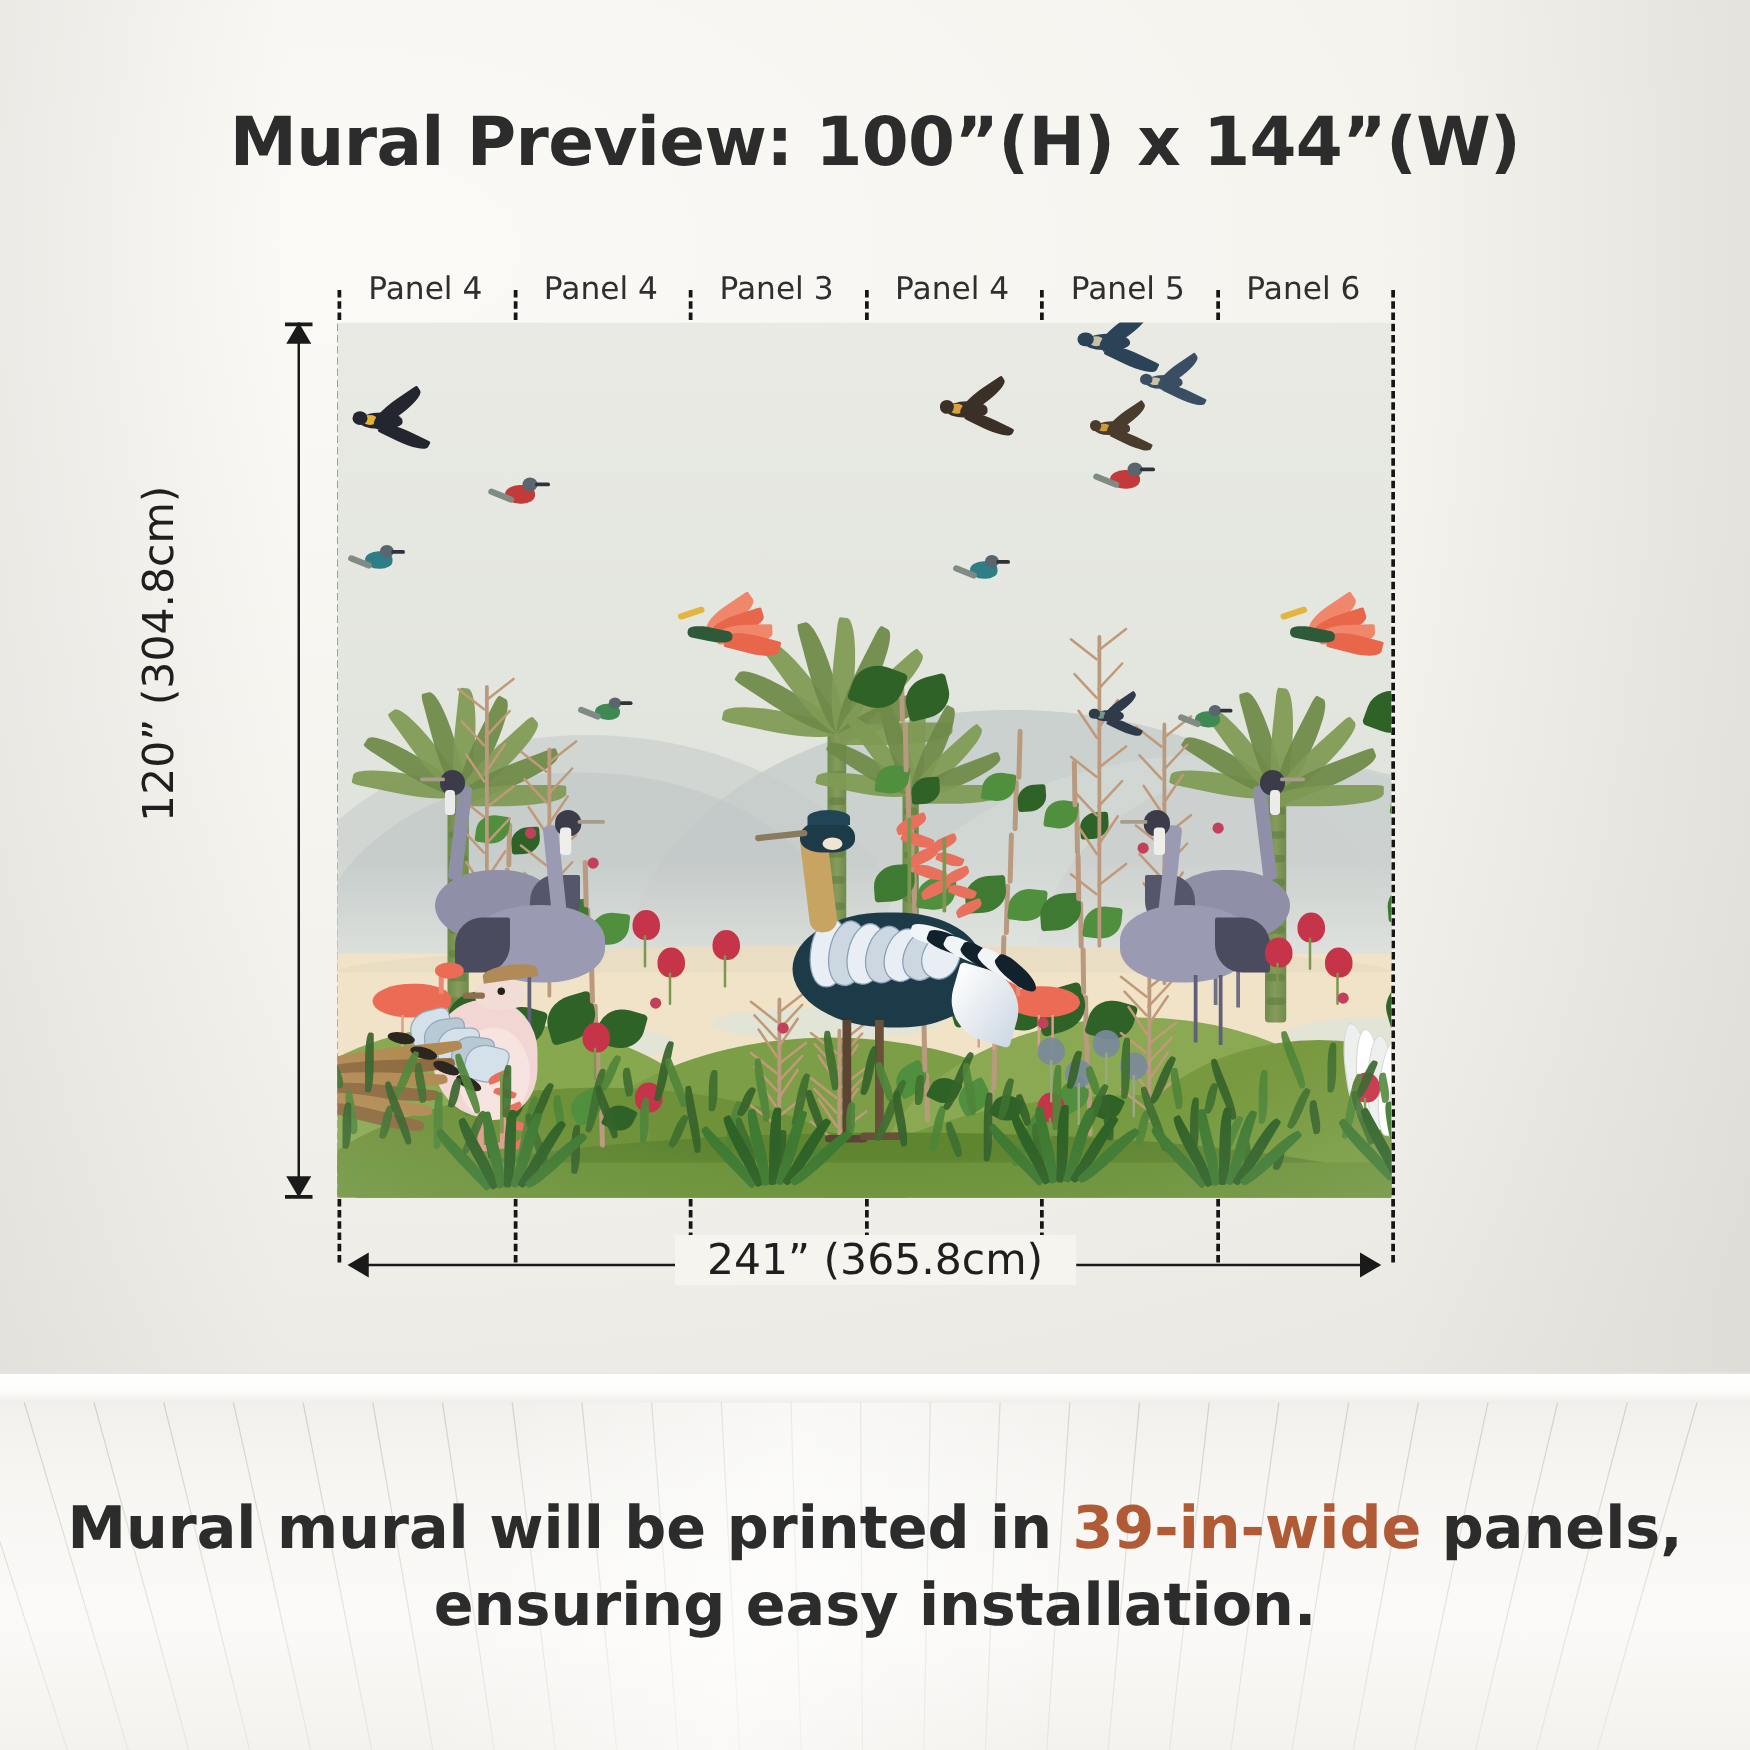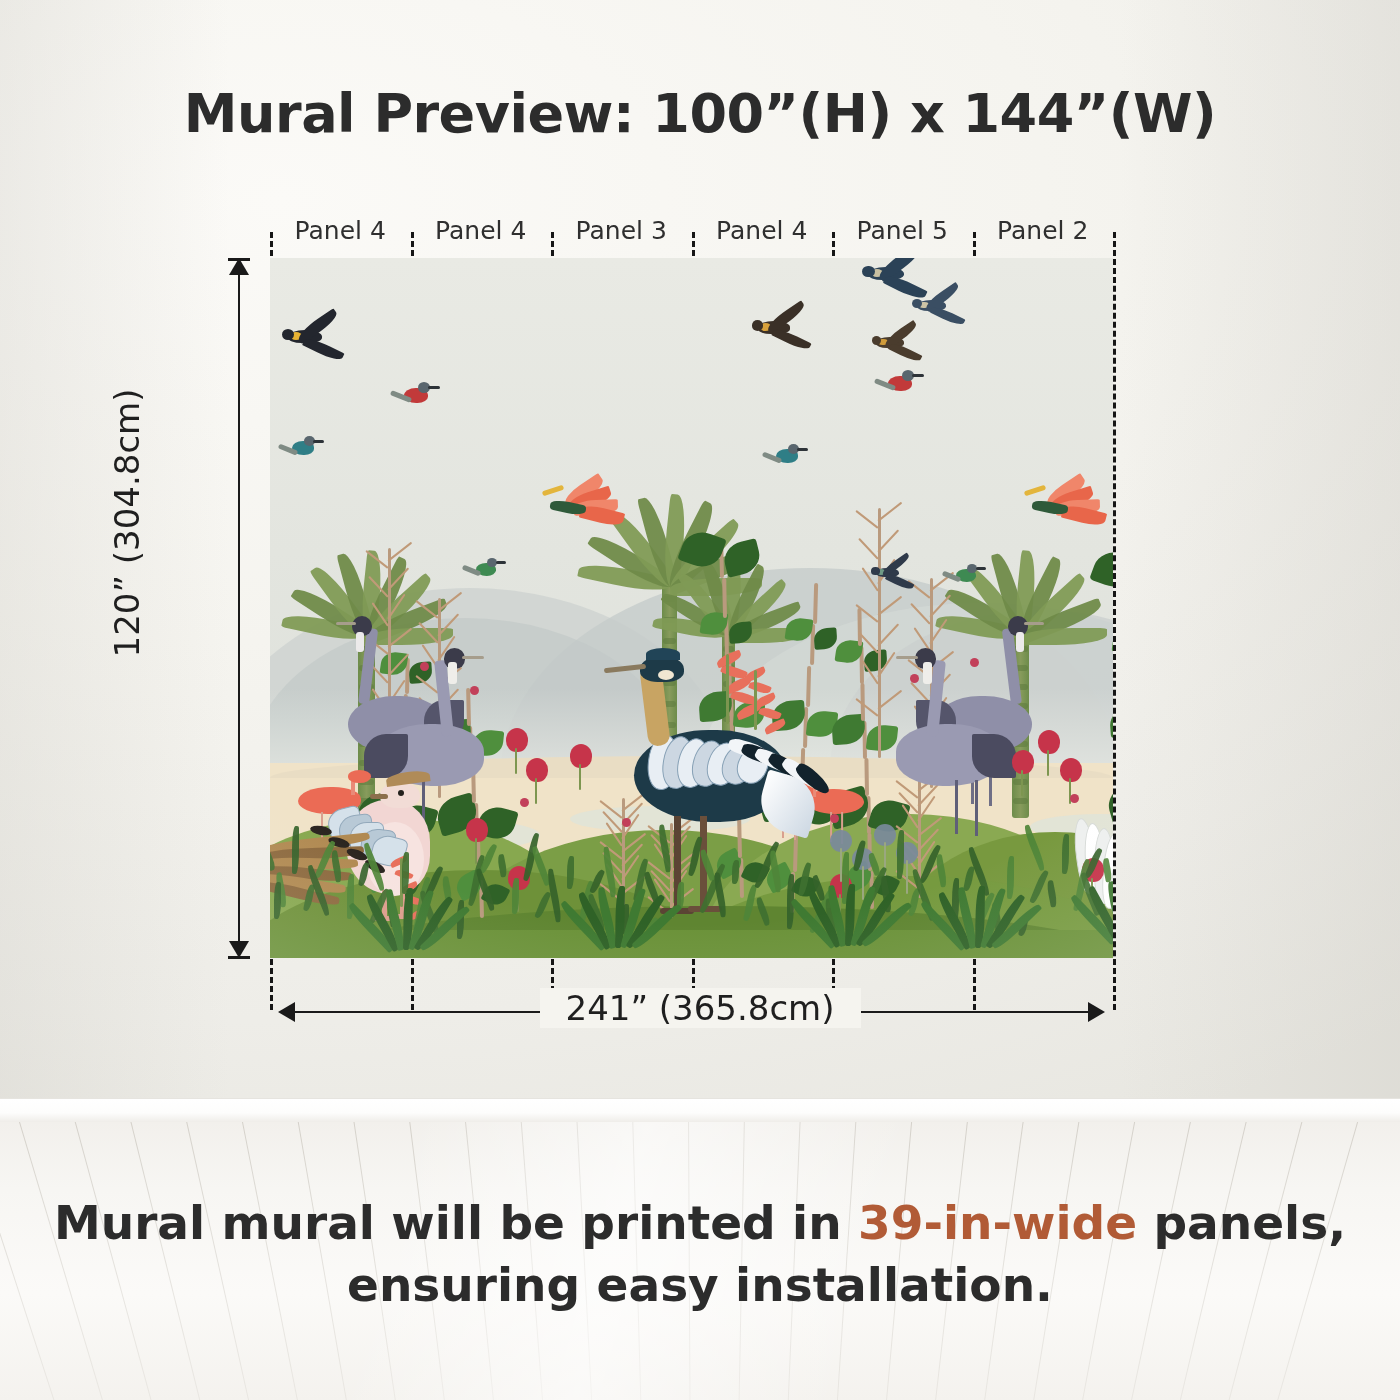--- a/index.html
+++ b/index.html
@@ -178,21 +178,21 @@
 </div>
 
 <div class="title">Mural Preview: 100”(H) x 144”(W)</div>
 
 <div id="panel-labels">
     <div class="panel-label" style="left: 270.25px;">Panel 4</div>
     <div class="panel-label" style="left: 410.75px;">Panel 4</div>
     <div class="panel-label" style="left: 551.25px;">Panel 3</div>
     <div class="panel-label" style="left: 691.75px;">Panel 4</div>
     <div class="panel-label" style="left: 832.25px;">Panel 5</div>
-    <div class="panel-label" style="left: 972.75px;">Panel 2</div>
+    <div class="panel-label" style="left: 972.75px;">Panel 6</div>
   </div>
 
 <div id="dividers">
     <div class="divider" style="left: 270px;"></div>
     <div class="divider" style="left: 410.5px;"></div>
     <div class="divider" style="left: 551px;"></div>
     <div class="divider" style="left: 691.5px;"></div>
     <div class="divider" style="left: 832px;"></div>
     <div class="divider" style="left: 972.5px;"></div>
     <div class="divider" style="left: 1113px;"></div>

